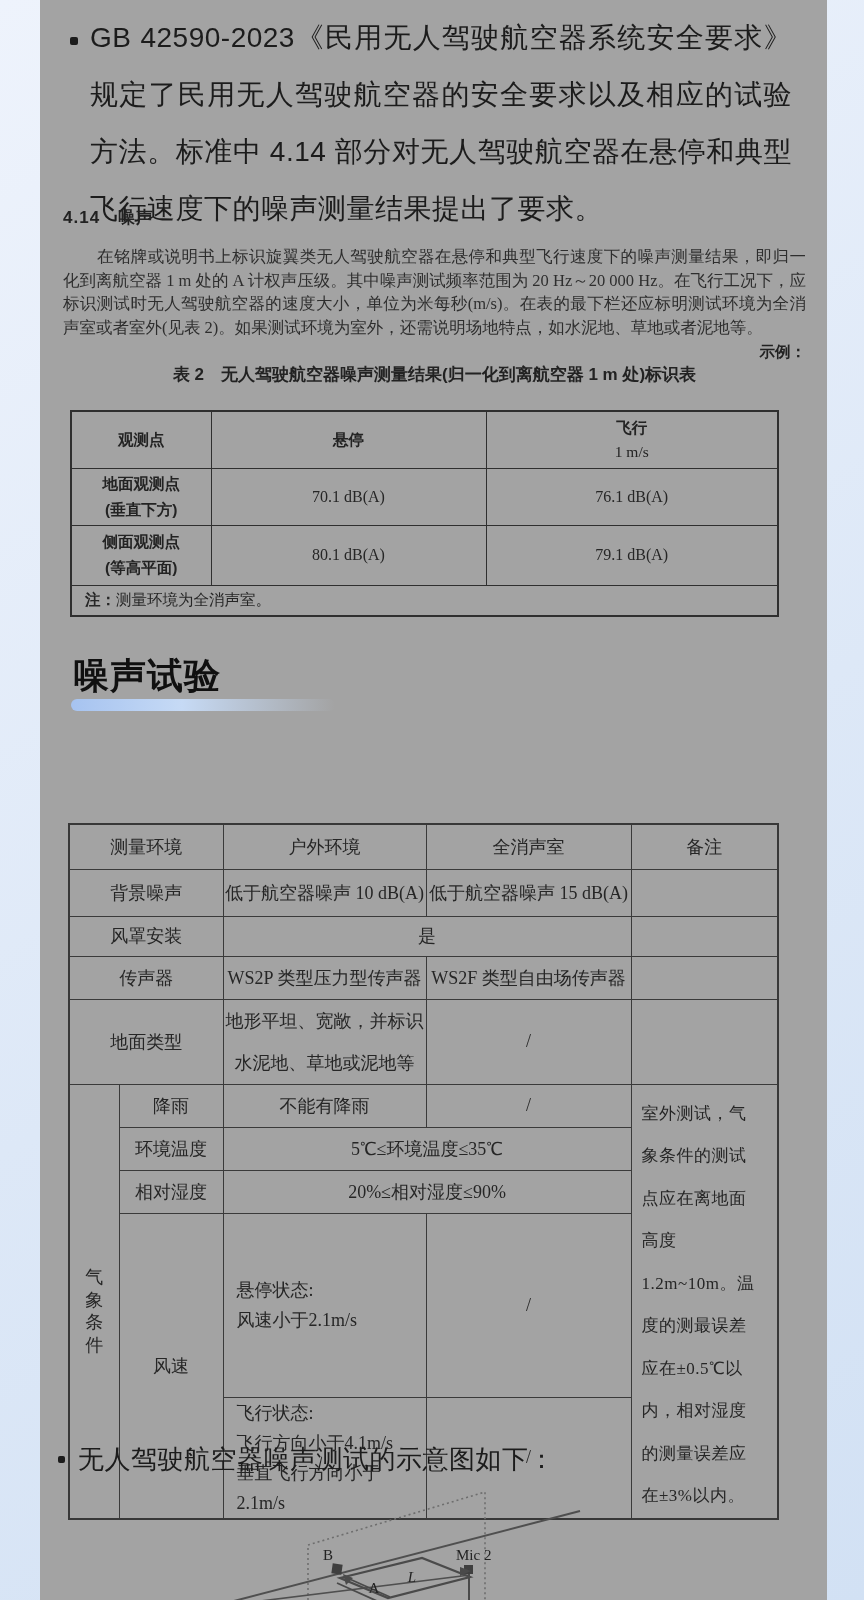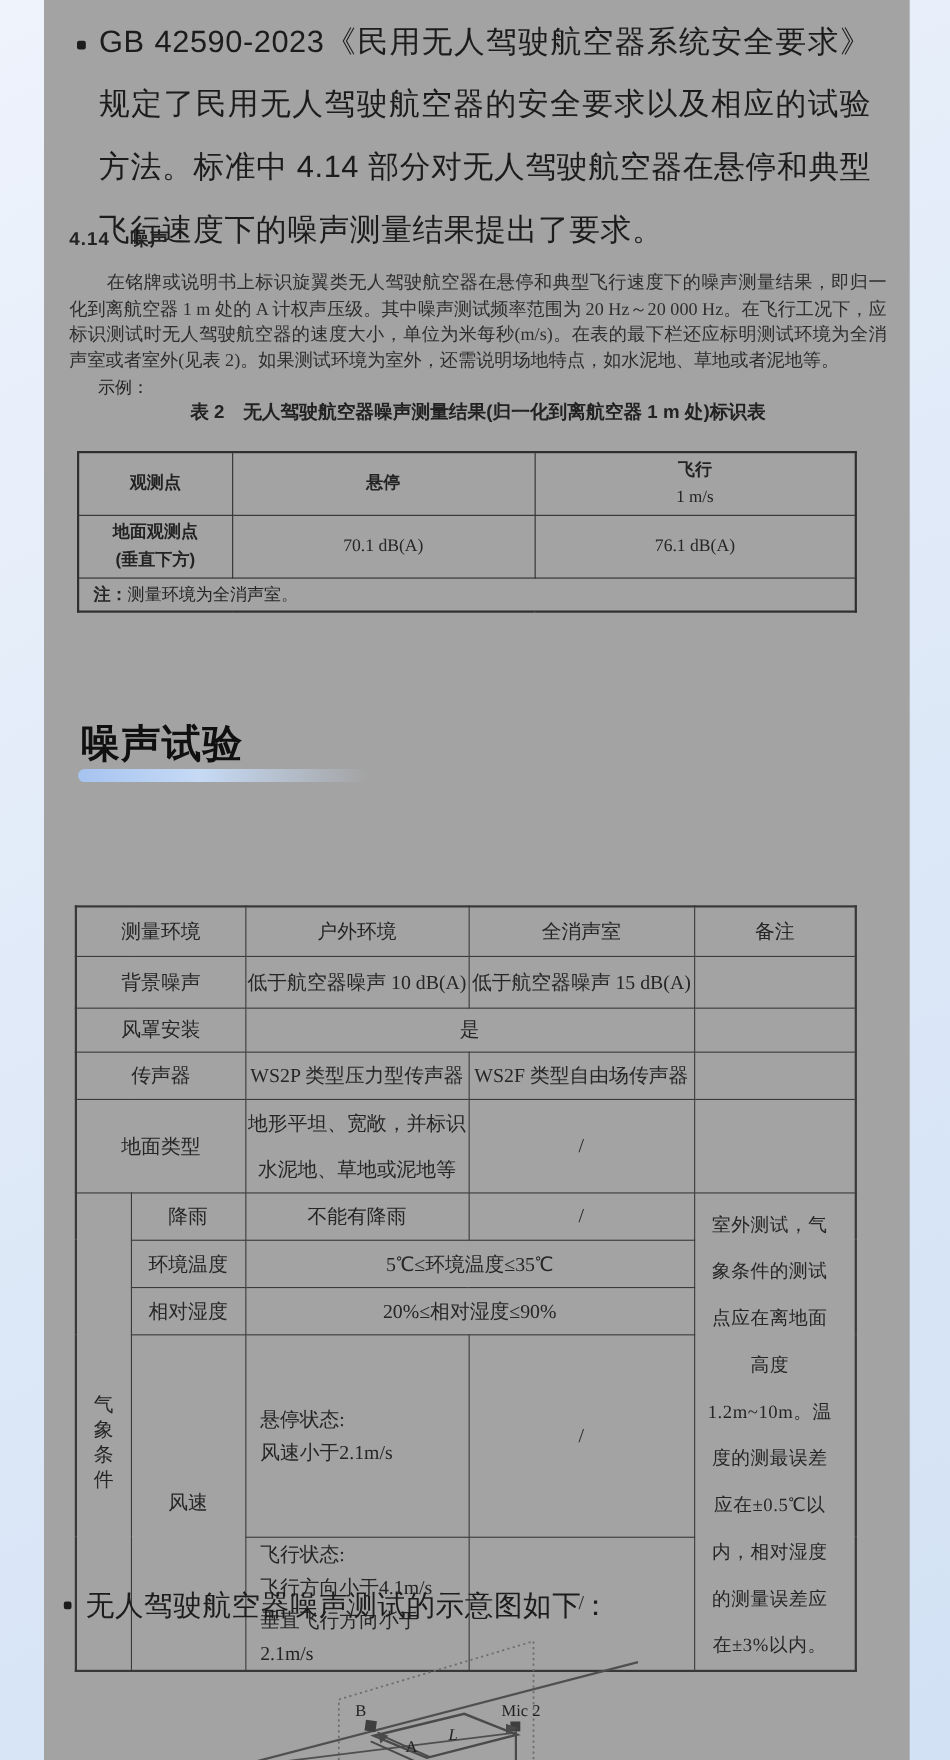--- a/index.html
+++ b/index.html
@@ -21,40 +21,40 @@
   .bullet .txt { display:block; margin-left:22px; }
   #b1 { left:28px; top:9px;  width:724px; }
   #b2 { left:28px; top:721px; width:724px; }
   #b3 { left:16px; top:1439px; width:724px; font-size:26px; line-height:40px; }
   #b3 .dot { top:17px; width:7px; height:7px; }
 
   
   .scan { position:absolute; left:23px; top:206px; width:743px; color:#2d2d2d; }
   .scan-h { font-size:17px; font-weight:700; color:#222; letter-spacing:1px; }
   .scan-p { margin-top:16px; font-family:"Liberation Serif",serif; font-size:16.5px; line-height:23.5px; text-align:justify; text-indent:34px; color:#2e2e2e; }
-  .scan-ex { margin-top:3px; margin-left:26px; font-size:15.5px; font-weight:400; color:#222; }
+  .scan-ex { margin-top:3px; margin-left:26px; font-size:15.5px; font-weight:700; color:#222;text-align:right; }
   .cap { text-align:center; font-size:17px; font-weight:700; color:#222; }
 
   table.t2 { border-collapse:collapse; margin:24px 0 0 7px; width:707px; table-layout:fixed; border:2px solid #2f2f2f; }
   .t2 td { border:1px solid #2f2f2f; text-align:center; vertical-align:middle; font-family:"Liberation Serif",serif; font-size:16px; color:#262626; }
   .t2 .lab { font-family:"Liberation Sans",sans-serif; font-weight:600; font-size:15.5px; line-height:26px; color:#232323; }
   .t2 .hline { line-height:24px; }
   .t2 .noterow td { text-align:left; padding:4px 0 4px 13px; font-size:15.5px; }
   .t2 .noterow .nlab { font-family:"Liberation Sans",sans-serif; font-weight:700; }
 
   
   .heading { position:absolute; left:33px; top:652px; font-size:36px; font-weight:700; color:#101010; letter-spacing:1px; }
   .hbar { position:absolute; left:31px; top:699px; width:264px; height:12px; border-radius:7px;
           background:linear-gradient(90deg,#a6c3f0 0%,#c6daf5 42%,rgba(235,243,252,0) 100%); }
 
   table.t3 { position:absolute; left:28px; top:823px; width:709px; border-collapse:collapse; table-layout:fixed; border:2px solid #383838; }
   .t3 td { border:1px solid #3a3a3a; text-align:center; vertical-align:middle; font-family:"Liberation Serif",serif; font-size:18px; color:#262626; }
   .t3 .l { text-align:left; padding-left:13px; line-height:30px; }
   .t3 .two { line-height:42px; }
-  .t3 .rem { vertical-align:top; text-align:center; padding:8px 19px 0 10px; line-height:42.5px; font-size:17px; letter-spacing:0.5px; }
+  .t3 .rem { vertical-align:top; text-align:left; padding:8px 19px 0 10px; line-height:42.5px; font-size:17px; letter-spacing:0.5px; }
   .t3 .vert span { writing-mode:vertical-lr; text-orientation:upright; letter-spacing:23px; font-size:18px; display:inline-block; }
 
   .footnote { position:absolute; left:26px; top:1392px; font-size:17px; color:#3a3a3a; letter-spacing:0.3px; }
 
   .diagram { position:absolute; left:100px; top:1487px; width:680px; height:113px; }
   .diagram text { font-family:"Liberation Serif",serif; font-size:15px; fill:#222; }
 </style>
 </head>
 <body>
 
@@ -86,20 +86,28 @@
           <div style="font-family:'Liberation Serif',serif;font-weight:400">1 m/s</div>
         </td>
       </tr>
       <tr style="height:57px">
         <td class="lab">
           <div>地面观测点</div>
           <div>(垂直下方)</div>
         </td>
         <td>70.1 dB(A)</td>
         <td>76.1 dB(A)</td>
+      </tr>
+      <tr style="height:60px">
+        <td class="lab">
+          <div>侧面观测点</div>
+          <div>(等高平面)</div>
+        </td>
+        <td>80.1 dB(A)</td>
+        <td>79.1 dB(A)</td>
       </tr>
       <tr class="noterow" style="height:31px">
         <td colspan="3">
           <span class="nlab">注：</span><span>测量环境为全消声室。</span>
         </td>
       </tr>
     </tbody>
       </table>
   </div>
 

